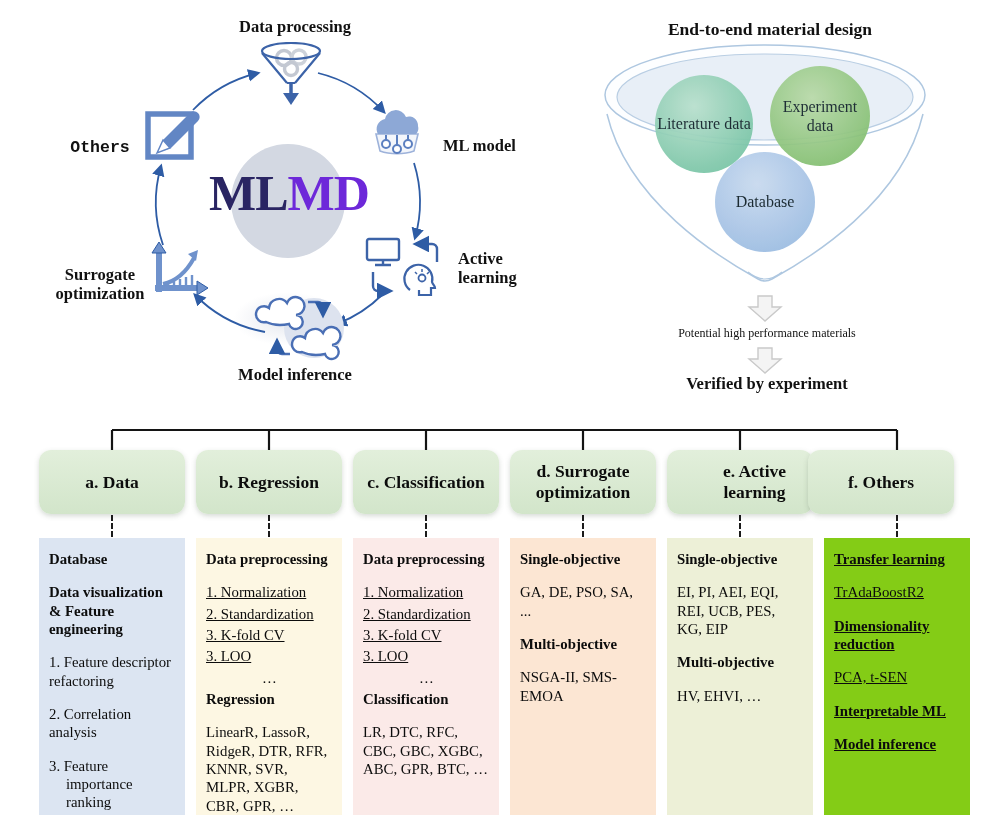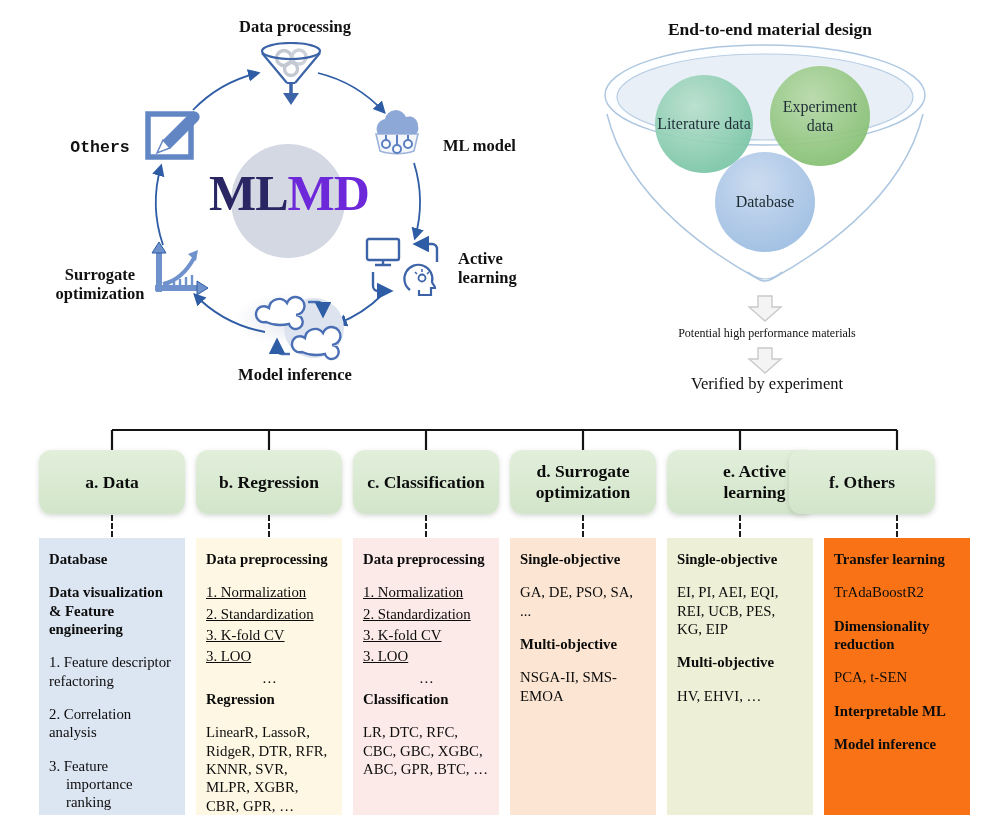--- a/index.html
+++ b/index.html
@@ -19,39 +19,39 @@
   .venn{border-radius:50%;display:flex;align-items:center;justify-content:center;text-align:center;
         font-size:16px;color:#102028;line-height:1.2;}
   #lit-circle{left:655px;top:75px;width:98px;height:98px;opacity:.93;
       background:radial-gradient(circle at 40% 32%, #b9e0cd, #79c5a6 78%);}
   #exp-circle{left:770px;top:66px;width:100px;height:100px;opacity:.93;
       background:radial-gradient(circle at 42% 32%, #b9daa9, #84bf72 78%);}
   #db-circle{left:715px;top:152px;width:100px;height:100px;opacity:.95;
       background:radial-gradient(circle at 42% 32%, #c9daef, #9dbde2 80%);}
   .caption{ text-align:center;color:#111;}
   #caption-1{left:602px;top:326px;width:330px;font-size:12px;}
-  #caption-2{left:602px;top:374px;width:330px;font-size:16.5px;}
+  #caption-2{left:602px;top:374px;width:330px;font-size:16.5px;font-weight:bold;}
   
   .hdr{top:450px;height:64px;width:146px;border-radius:12px;
        background:linear-gradient(180deg,#e2efdb,#d2e5ca);
        box-shadow:0 2px 5px rgba(90,110,90,.25);
        display:flex;align-items:center;justify-content:center;text-align:center;
        font-weight:bold;font-size:17.5px;line-height:1.2;color:#0c0c0c;padding:0 10px;box-sizing:border-box;}
   .dash{top:515px;height:22px;width:0;border-left:2.5px dashed #1b1b1b;}
   .panel{top:538px;height:277px;width:146px;box-sizing:border-box;padding:12px 9px 6px 10px;
          font-size:14.8px;line-height:1.24;color:#0c0c0c;}
   .panel .b{font-weight:bold;margin:0 0 15px;}
   .panel .p{margin:0 0 15px;}
   .panel .t{margin:0 0 3px;text-decoration:underline;}
   .panel .d{text-align:center;margin:0 0 3px;}
   .panel .hang{padding-left:17px;text-indent:-17px;}
   #panel-a{background:#dce5f2;} #panel-b{background:#fdf7e3;} #panel-c{background:#fbeae8;}
-  #panel-d{background:#fce6d3;} #panel-e{background:#edf0d7;} #panel-f{background:#f97316;}
+  #panel-d{background:#fce6d3;} #panel-e{background:#edf0d7;} #panel-f{background:#84cc16;text-decoration:underline;}
   #col-a{left:39px;} #col-b{left:196px;} #col-c{left:353px;}
-  #col-d{left:510px;} #col-e{left:667px;padding-left:39px;} #col-f{left:789px;}
+  #col-d{left:510px;} #col-e{left:667px;padding-left:39px;} #col-f{left:808px;}
 </style>
 </head>
 <body>
 
 <div id="stage">
 
   <div class="abs" id="center-reflection"></div>
   <div class="abs" id="center-circle"></div>
   <div class="abs" id="mlmd">
     <span class="ml">ML</span><span class="md">MD</span>

